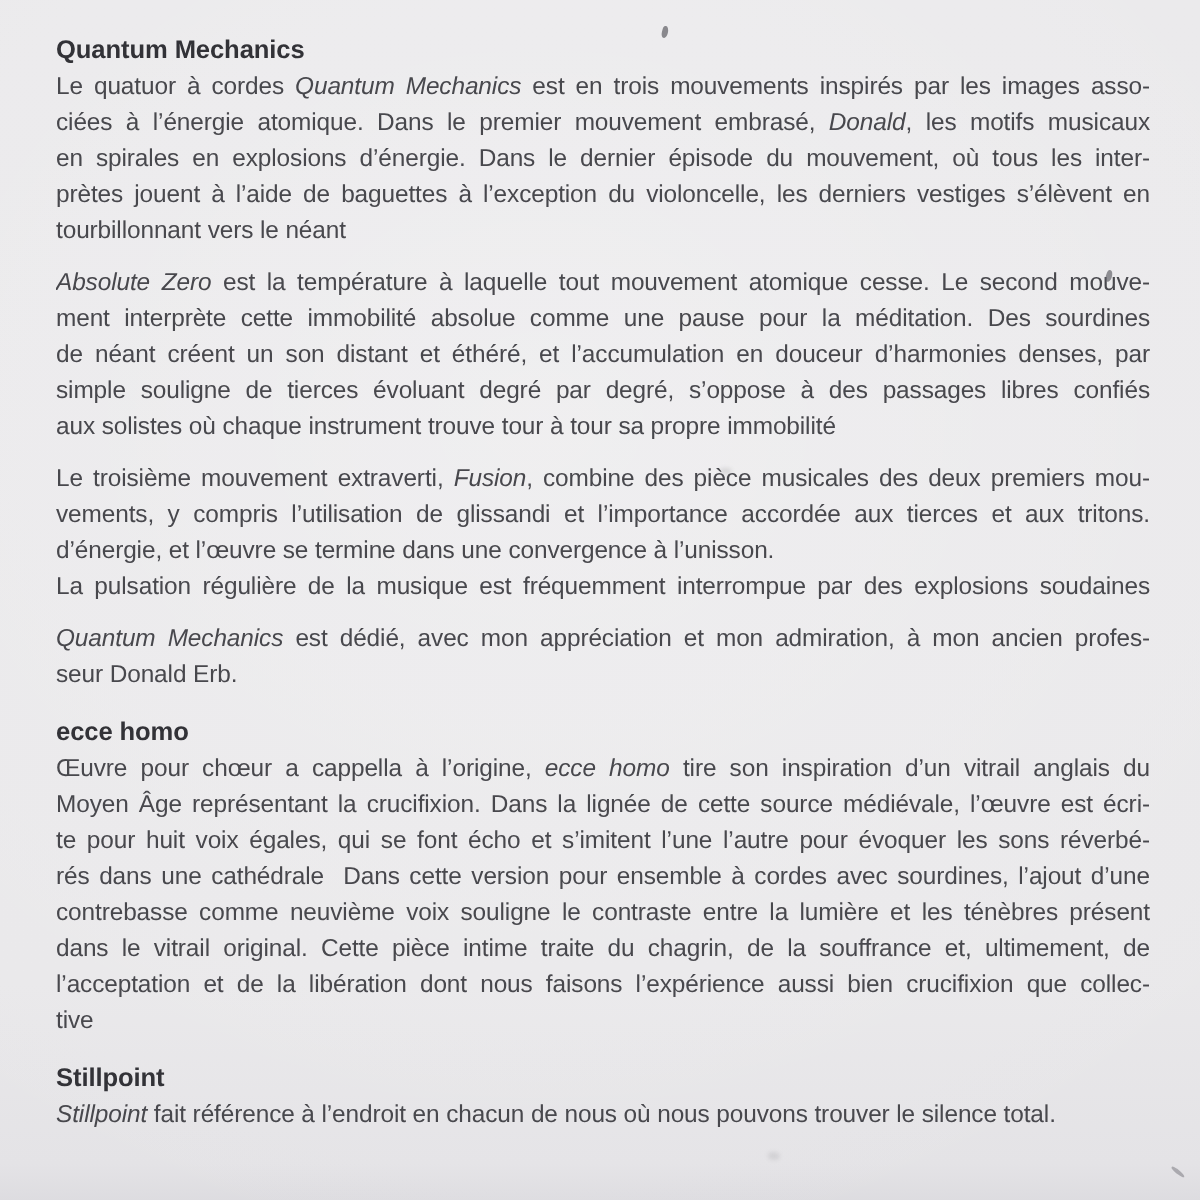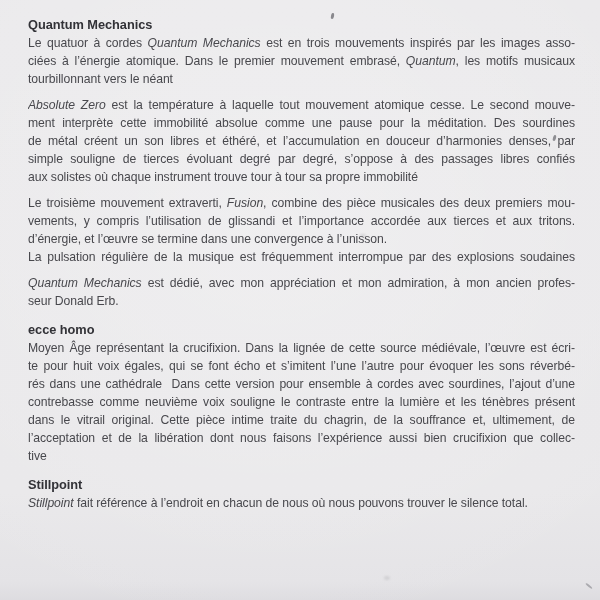--- a/index.html
+++ b/index.html
@@ -65,42 +65,45 @@
   .speck.s5 { left: 585px; top: 585px; width: 8px; height: 2px; transform: rotate(38deg); opacity: .45; }
 </style>
 </head>
 <body>
 
 <div class="page">
   <div class="content">
       <div class="heading">Quantum Mechanics</div>
       <div class="para">
         <div class="line"><span>Le quatuor à cordes </span><span class="it">Quantum Mechanics</span><span> est en trois mouvements inspirés par les images asso-</span></div>
-        <div class="line"><span>ciées à l’énergie atomique. Dans le premier mouvement embrasé, </span><span class="it">Quantum</span><span>, les motifs musicaux</span></div>
+        <div class="line"><span>ciées à l’énergie atomique. Dans le premier mouvement embrasé, </span><span class="it">Donald</span><span>, les motifs musicaux</span></div>
+        <div class="line"><span>en spirales en explosions d’énergie. Dans le dernier épisode du mouvement, où tous les inter-</span></div>
+        <div class="line"><span>prètes jouent à l’aide de baguettes à l’exception du violoncelle, les derniers vestiges s’élèvent en</span></div>
         <div class="line lastline"><span>tourbillonnant vers le néant</span></div>
       </div>
       <div class="para">
         <div class="line"><span class="it">Absolute Zero</span><span> est la température à laquelle tout mouvement atomique cesse. Le second mouve-</span></div>
         <div class="line"><span>ment interprète cette immobilité absolue comme une pause pour la méditation. Des sourdines</span></div>
-        <div class="line"><span>de métal créent un son libres et éthéré, et l’accumulation en douceur d’harmonies denses, par</span></div>
+        <div class="line"><span>de néant créent un son distant et éthéré, et l’accumulation en douceur d’harmonies denses, par</span></div>
         <div class="line"><span>simple souligne de tierces évoluant degré par degré, s’oppose à des passages libres confiés</span></div>
         <div class="line lastline"><span>aux solistes où chaque instrument trouve tour à tour sa propre immobilité</span></div>
       </div>
       <div class="para">
         <div class="line"><span>Le troisième mouvement extraverti, </span><span class="it">Fusion</span><span>, combine des pièce musicales des deux premiers mou-</span></div>
         <div class="line"><span>vements, y compris l’utilisation de glissandi et l’importance accordée aux tierces et aux tritons.</span></div>
         <div class="line lastline"><span>d’énergie, et l’œuvre se termine dans une convergence à l’unisson.</span></div>
         <div class="line"><span>La pulsation régulière de la musique est fréquemment interrompue par des explosions soudaines</span></div>
       </div>
       <div class="para">
         <div class="line"><span class="it">Quantum Mechanics</span><span> est dédié, avec mon appréciation et mon admiration, à mon ancien profes-</span></div>
         <div class="line lastline"><span>seur Donald Erb.</span></div>
       </div>
       <div class="heading">ecce homo</div>
       <div class="para">
+        <div class="line"><span>Œuvre pour chœur a cappella à l’origine, </span><span class="it">ecce homo</span><span> tire son inspiration d’un vitrail anglais du</span></div>
         <div class="line"><span>Moyen Âge représentant la crucifixion. Dans la lignée de cette source médiévale, l’œuvre est écri-</span></div>
         <div class="line"><span>te pour huit voix égales, qui se font écho et s’imitent l’une l’autre pour évoquer les sons réverbé-</span></div>
         <div class="line"><span>rés dans une cathédrale &nbsp;Dans cette version pour ensemble à cordes avec sourdines, l’ajout d’une</span></div>
         <div class="line"><span>contrebasse comme neuvième voix souligne le contraste entre la lumière et les ténèbres présent</span></div>
         <div class="line"><span>dans le vitrail original. Cette pièce intime traite du chagrin, de la souffrance et, ultimement, de</span></div>
         <div class="line"><span>l’acceptation et de la libération dont nous faisons l’expérience aussi bien crucifixion que collec-</span></div>
         <div class="line lastline"><span>tive</span></div>
       </div>
       <div class="heading">Stillpoint</div>
       <div class="para">

